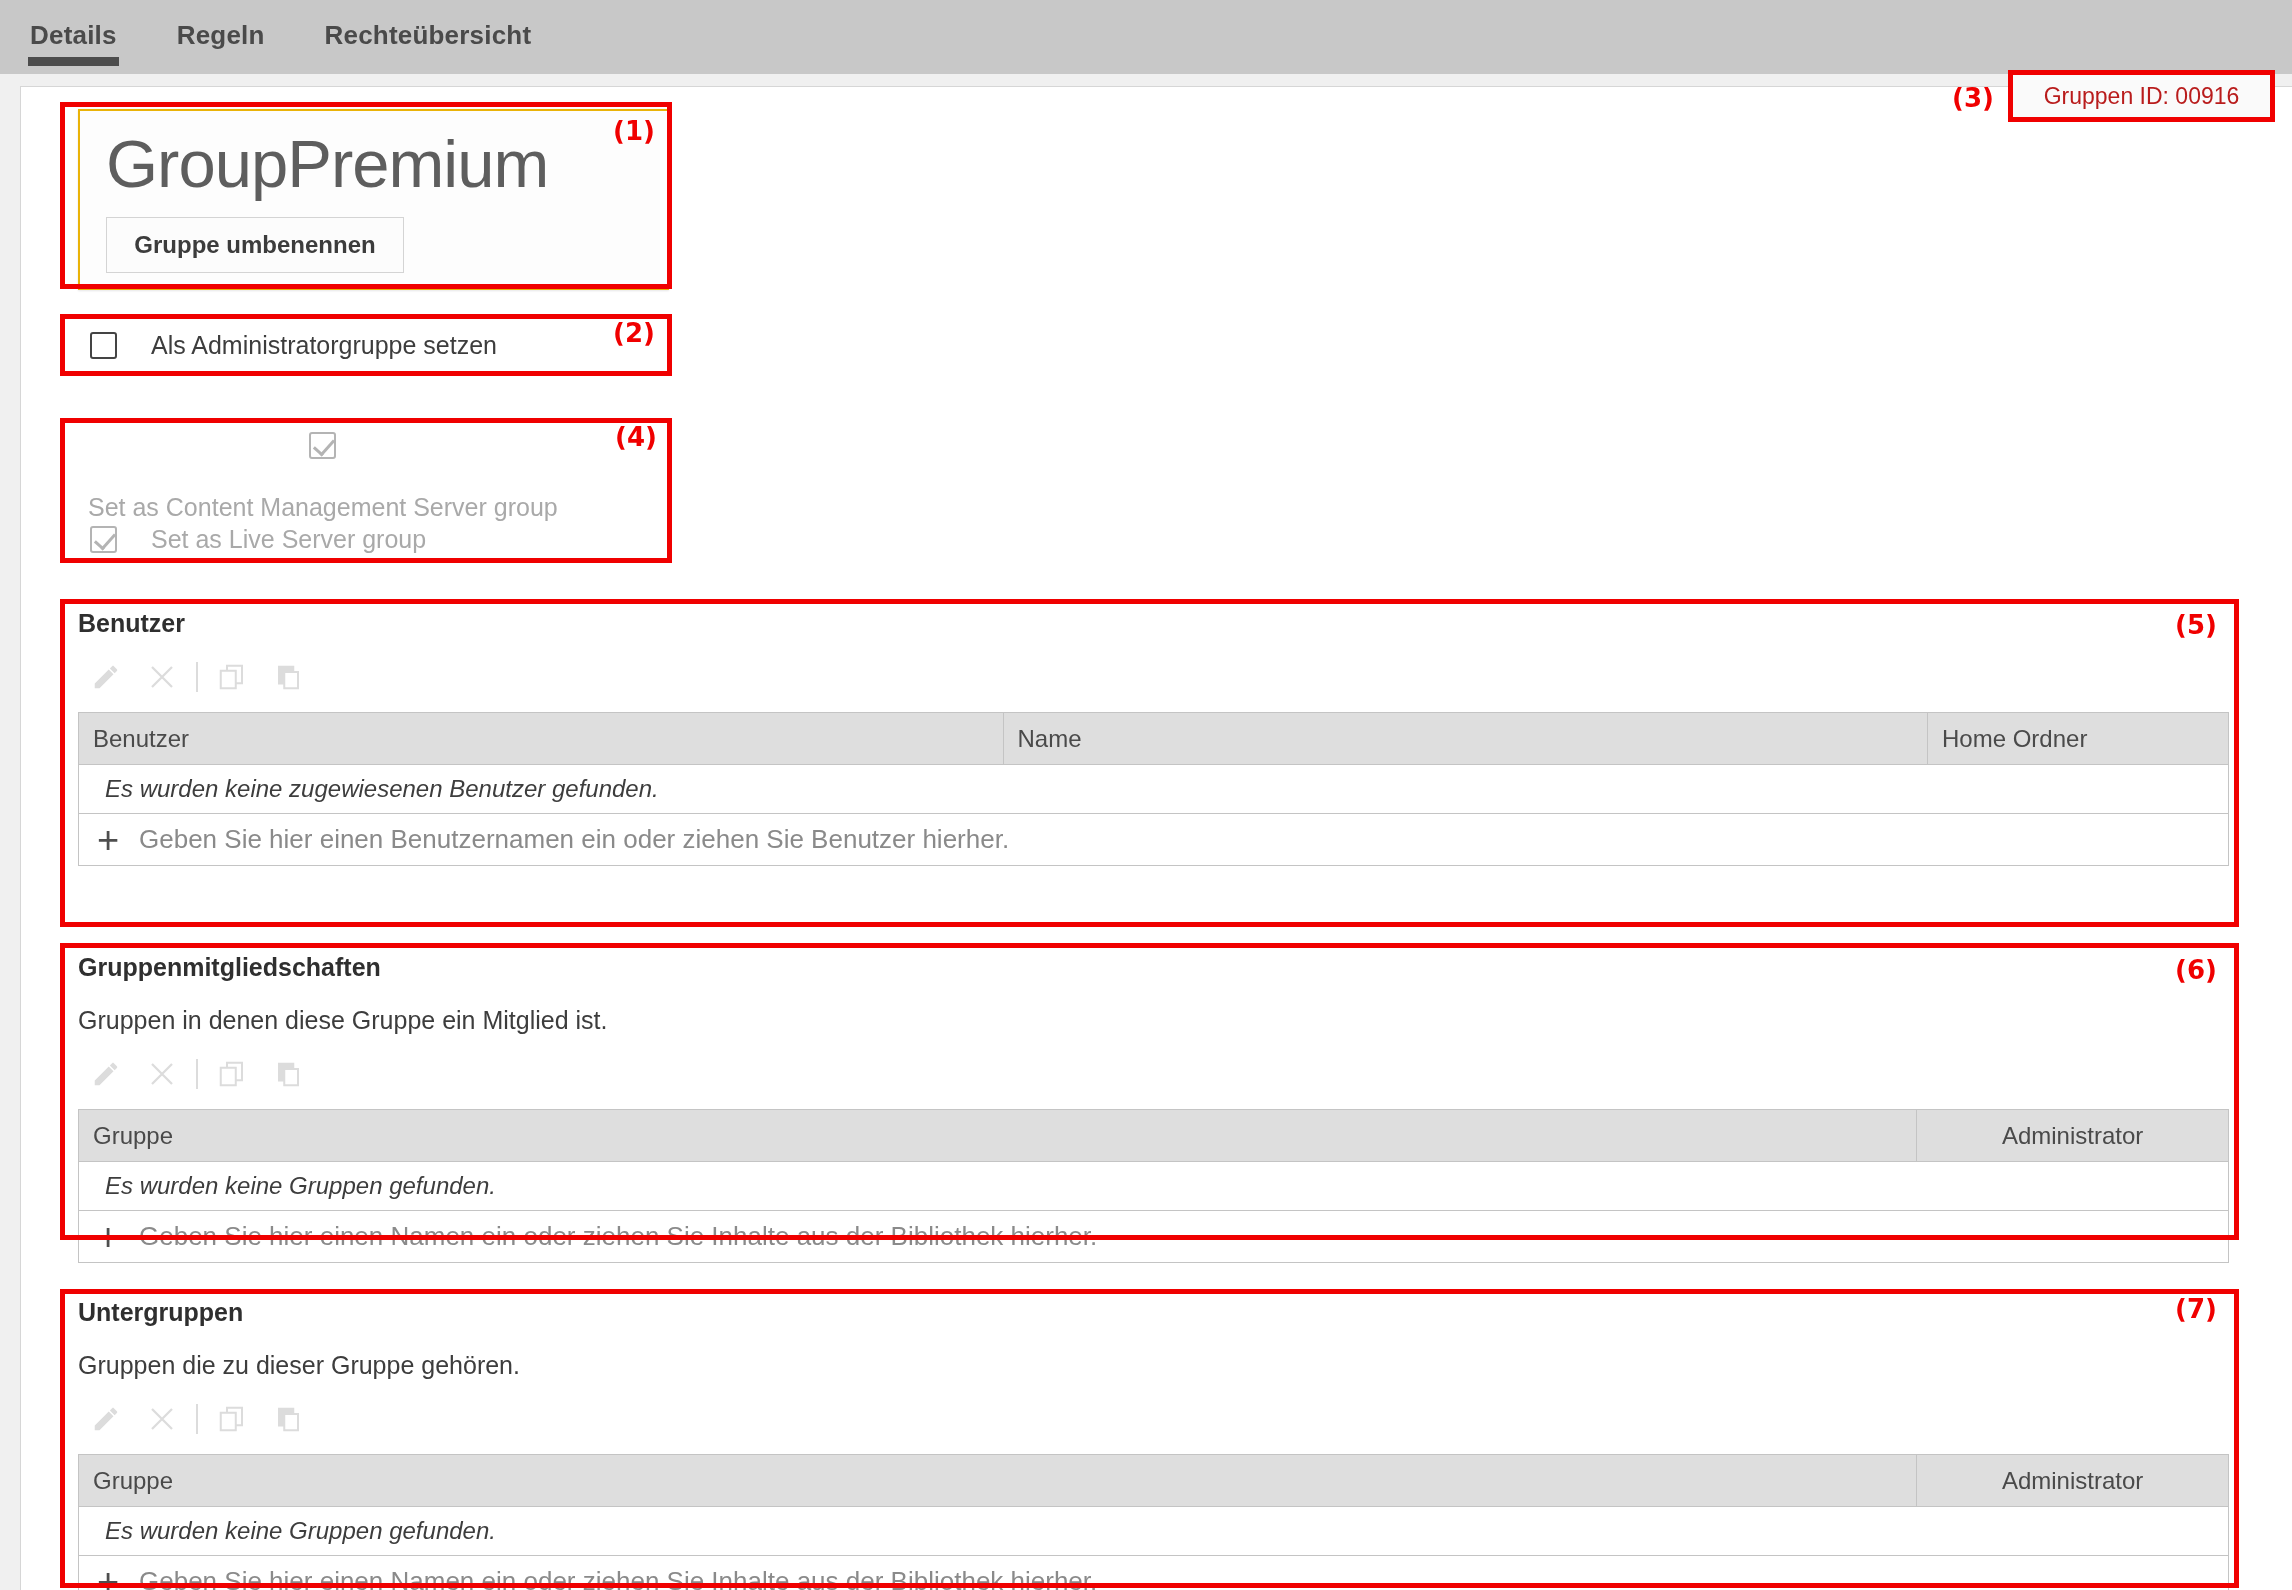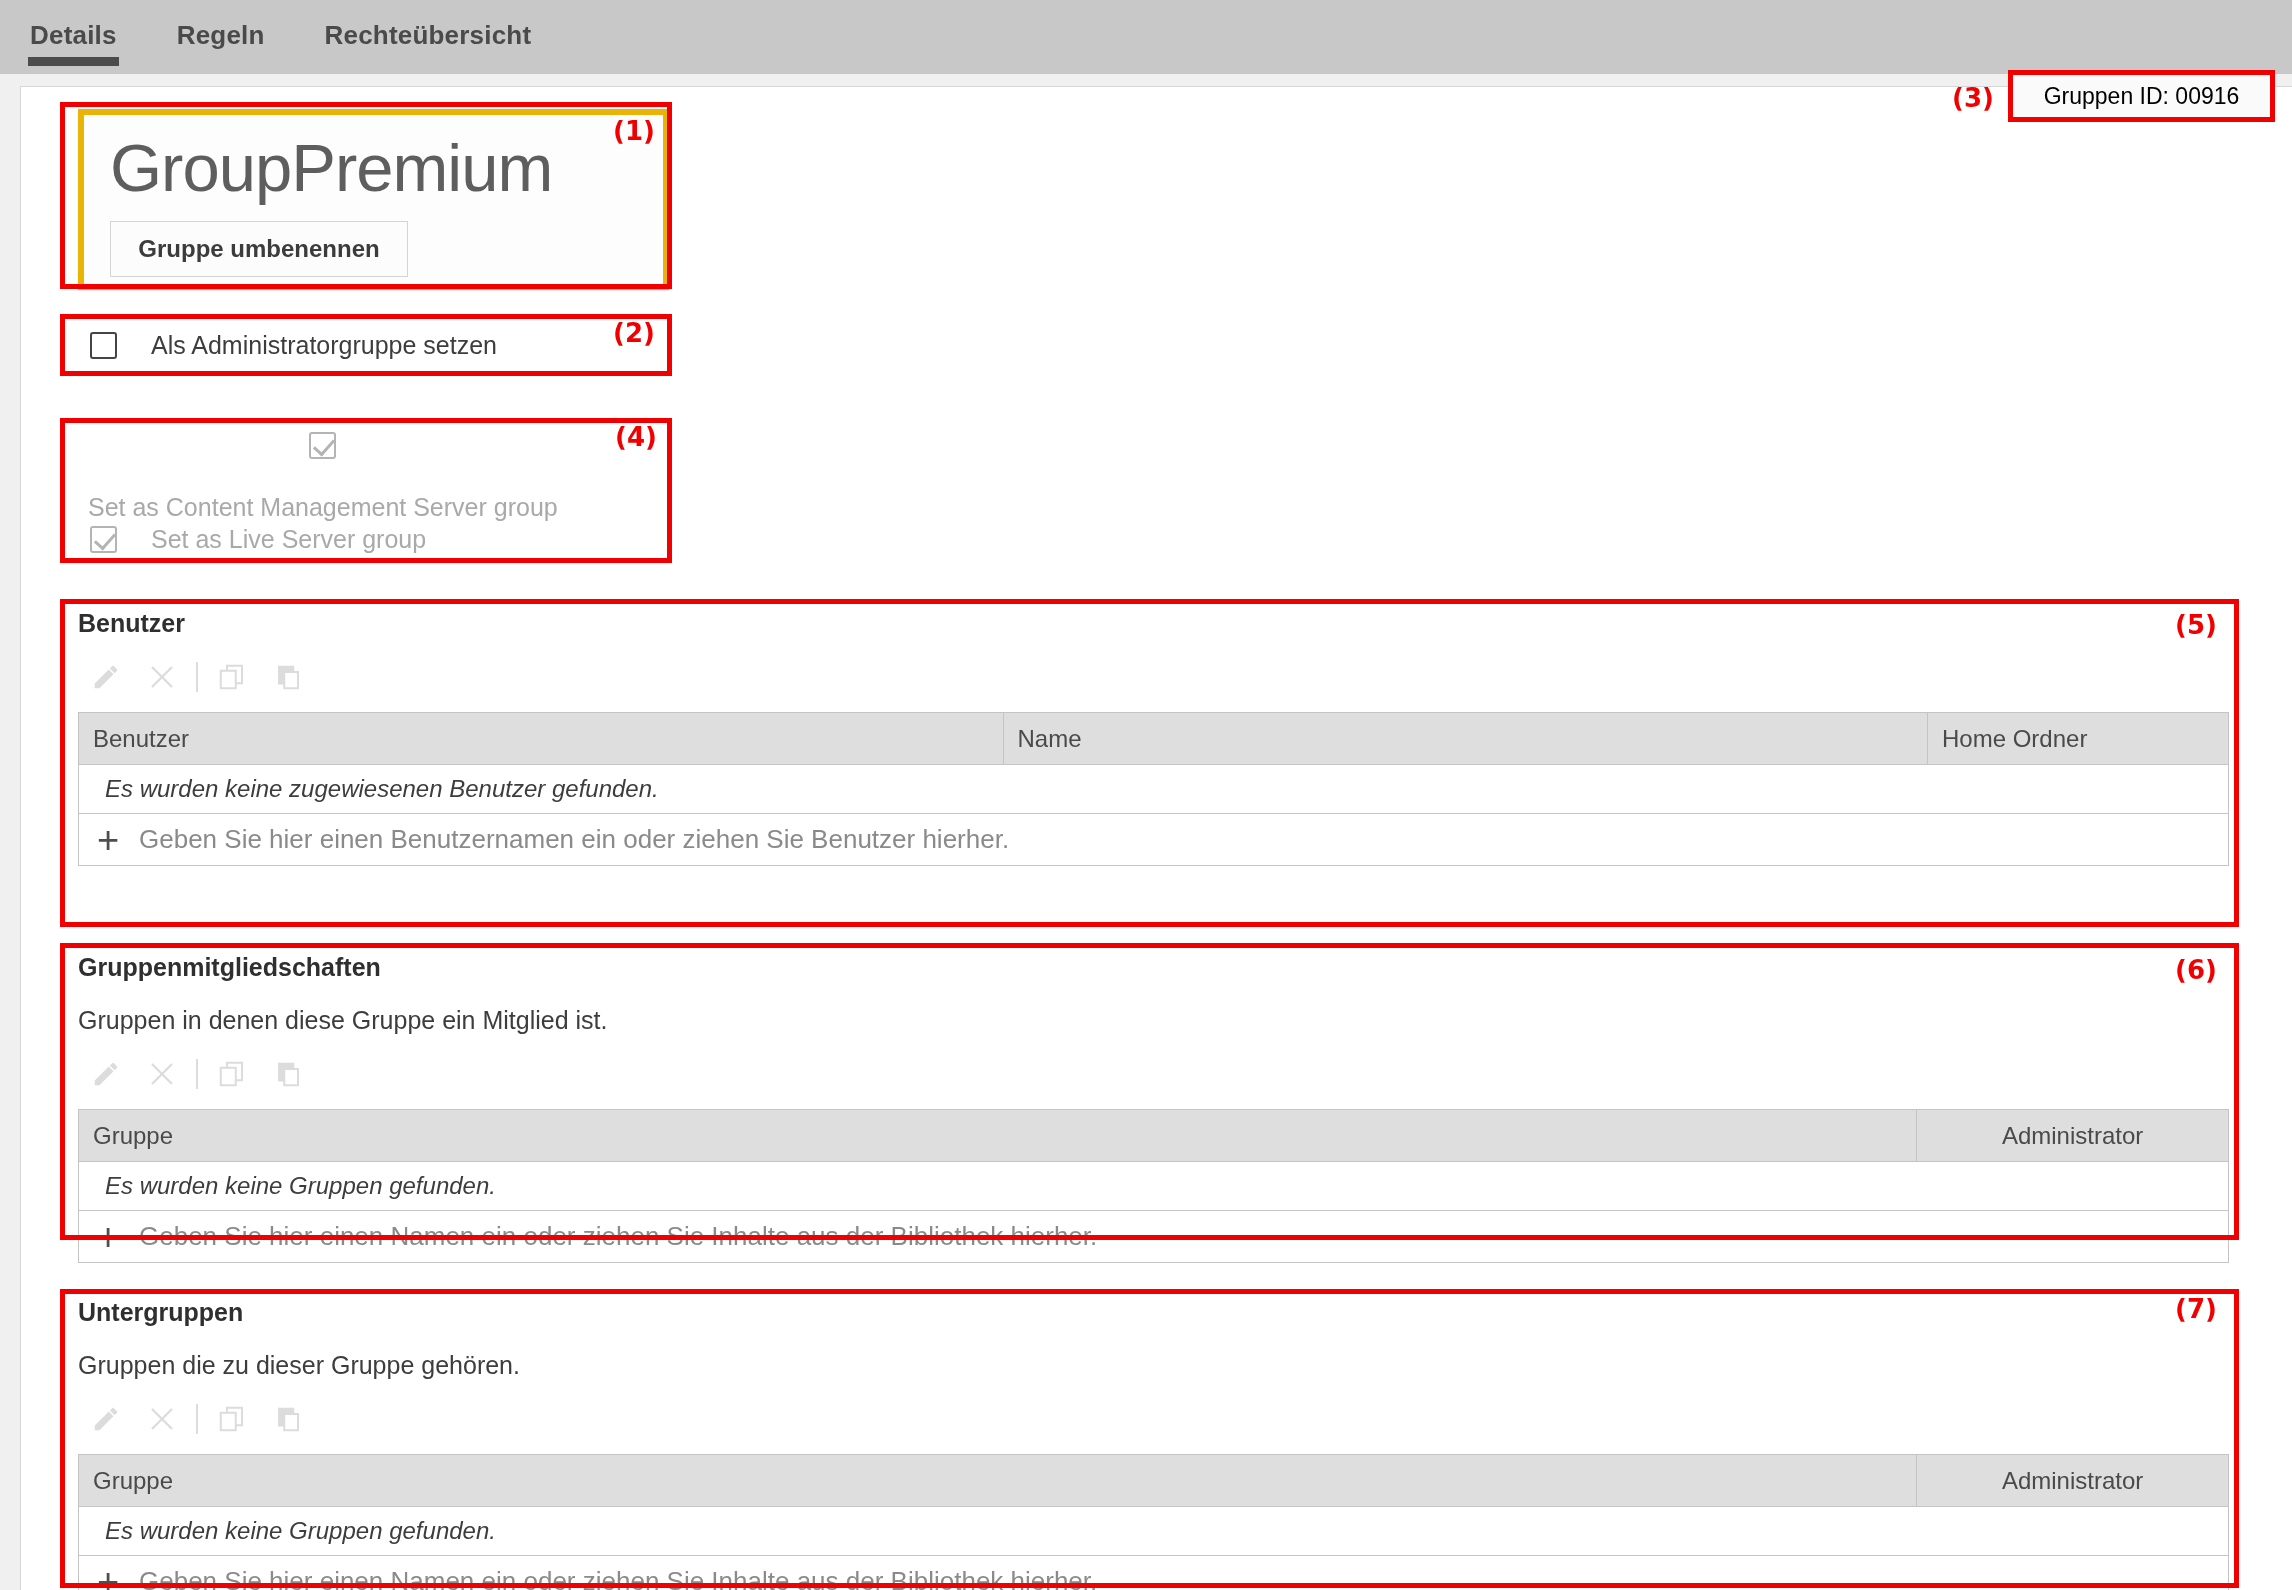--- a/index.html
+++ b/index.html
@@ -62,21 +62,21 @@
 
   
   .groupid-wrap {
     position: absolute;
     left: 2012px; top: 74px;
     width: 259px; height: 44px;
     display: flex; align-items: center; justify-content: center;
     background: #fafafa;
     border: 1px solid #dddddd;
     font-size: 23px;
-    color: #000000;
+    color: #b91c1c;
   }
 
   
   .annbox {
     position: absolute;
     border: 5px solid #f00000;
     pointer-events: none;
     z-index: 20;
   }
   .annlabel {
@@ -87,21 +87,21 @@
     z-index: 25;
     font-family: "DejaVu Sans", sans-serif;
   }
 
   
   .titleblock {
     position: absolute;
     left: 78px; top: 109px;
     width: 591px; height: 181px;
     background: #fdfdfd;
-    border: 6px solid #eab308;
+    border: 2px solid #eab308;
     box-shadow: 0 1px 2px rgba(0,0,0,.10);
   }
   .grouptitle {
     position: absolute;
     left: 26px; top: 14px;
     font-size: 67px;
     color: #5e5e5e;
     font-weight: normal;
     white-space: nowrap;
     letter-spacing: -1px;

